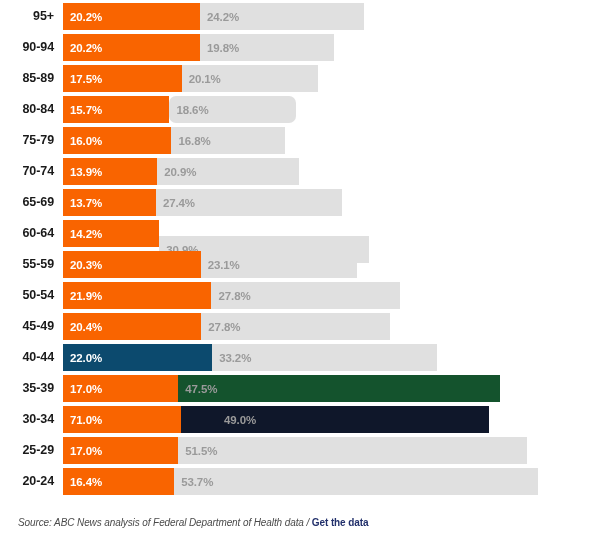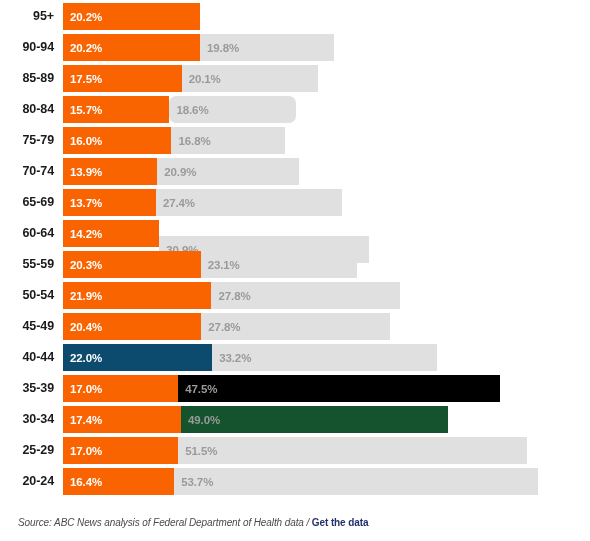--- a/index.html
+++ b/index.html
@@ -98,20 +98,23 @@
 <body>
 
 <div id="chart-root">
   <div class="rows" id="rows">
       <div class="row">
         <div class="row-label">95+</div>
         <div class="bar-track">
           <div class="seg seg-primary" style="width: 136.956px; background: rgb(249, 100, 0);">
             <span class="seg-value">20.2%</span>
           </div>
+          <div class="seg seg-secondary" style="width: 164.076px; background: rgb(224, 224, 224);">
+            <span class="seg-value">24.2%</span>
+          </div>
         </div>
       </div>
       <div class="row">
         <div class="row-label">90-94</div>
         <div class="bar-track">
           <div class="seg seg-primary" style="width: 136.956px; background: rgb(249, 100, 0);">
             <span class="seg-value">20.2%</span>
           </div>
           <div class="seg seg-secondary" style="width: 134.244px; background: rgb(224, 224, 224);">
             <span class="seg-value">19.8%</span>
@@ -227,32 +230,32 @@
             <span class="seg-value">33.2%</span>
           </div>
         </div>
       </div>
       <div class="row">
         <div class="row-label">35-39</div>
         <div class="bar-track">
           <div class="seg seg-primary" style="width: 115.26px; background: rgb(249, 100, 0);">
             <span class="seg-value">17.0%</span>
           </div>
-          <div class="seg seg-secondary" style="width: 322.05px; background: #000000;">
+          <div class="seg seg-secondary" style="width: 322.05px; background: #14532d;">
             <span class="seg-value">47.5%</span>
           </div>
         </div>
       </div>
       <div class="row">
         <div class="row-label">30-34</div>
         <div class="bar-track">
           <div class="seg seg-primary" style="width: 117.972px; background: rgb(249, 100, 0);">
-            <span class="seg-value">17.4%</span>
-          </div>
-          <div class="seg seg-secondary" style="width: 267px; background: #14532d;">
+            <span class="seg-value">71.0%</span>
+          </div>
+          <div class="seg seg-secondary" style="width: 308px; background: #0f172a; padding-left: 36px;">
             <span class="seg-value">49.0%</span>
           </div>
         </div>
       </div>
       <div class="row">
         <div class="row-label">25-29</div>
         <div class="bar-track">
           <div class="seg seg-primary" style="width: 115.26px; background: rgb(249, 100, 0);">
             <span class="seg-value">17.0%</span>
           </div>

